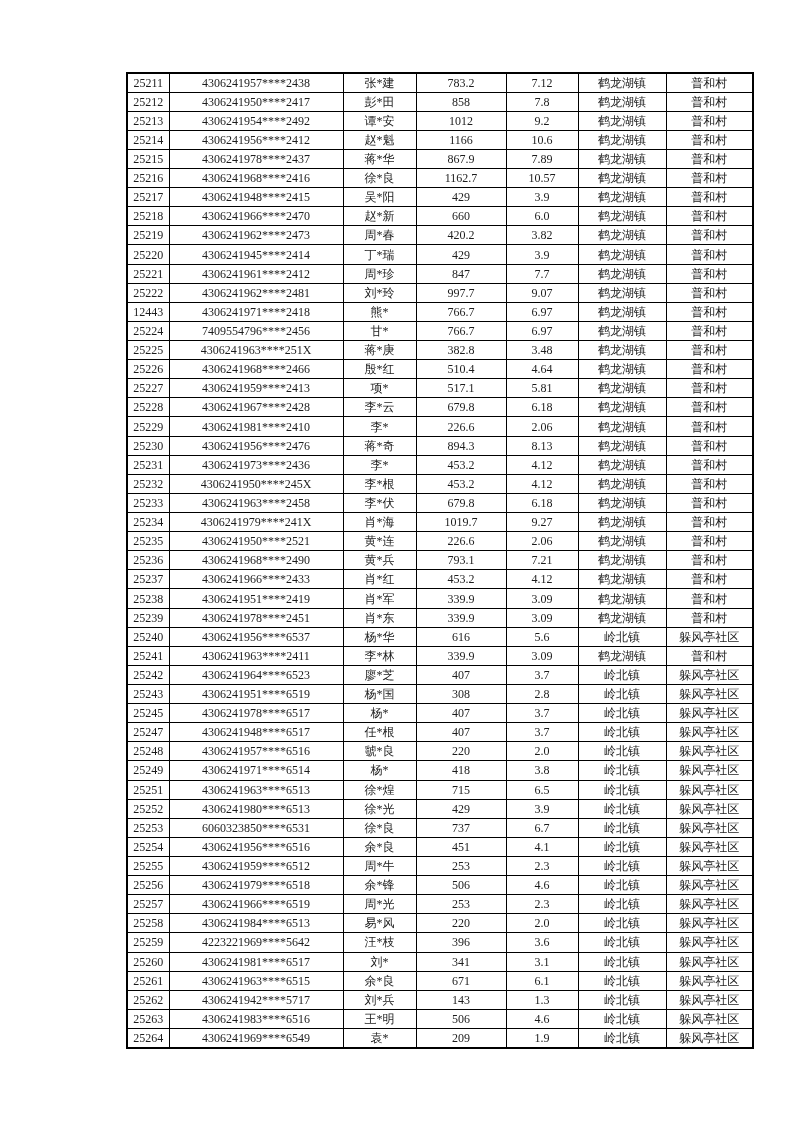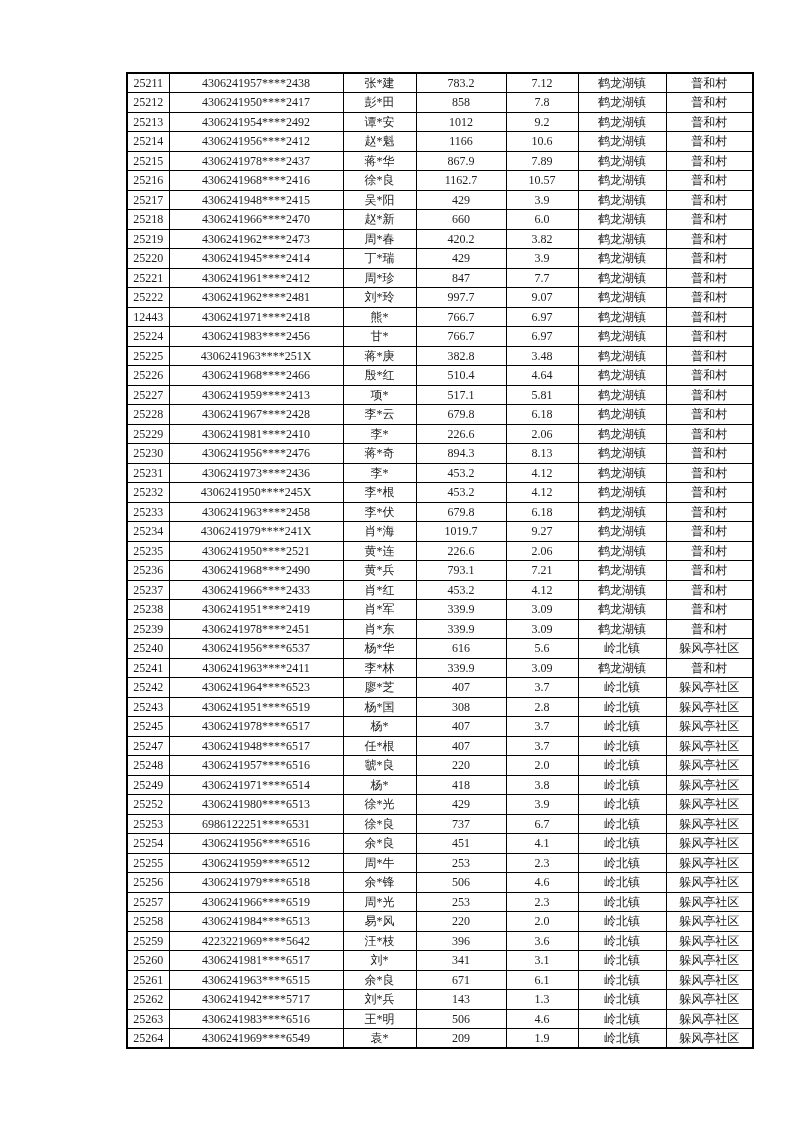--- a/index.html
+++ b/index.html
@@ -173,21 +173,21 @@
           <td>12443</td>
           <td>4306241971****2418</td>
           <td>熊*</td>
           <td>766.7</td>
           <td>6.97</td>
           <td>鹤龙湖镇</td>
           <td>普和村</td>
         </tr>
         <tr>
           <td>25224</td>
-          <td>4306241983****2456</td>
+          <td>7409554796****2456</td>
           <td>甘*</td>
           <td>766.7</td>
           <td>6.97</td>
           <td>鹤龙湖镇</td>
           <td>普和村</td>
         </tr>
         <tr>
           <td>25225</td>
           <td>4306241963****251X</td>
           <td>蒋*庚</td>
@@ -388,31 +388,40 @@
         <tr>
           <td>25249</td>
           <td>4306241971****6514</td>
           <td>杨*</td>
           <td>418</td>
           <td>3.8</td>
           <td>岭北镇</td>
           <td>躲风亭社区</td>
         </tr>
         <tr>
+          <td>25251</td>
+          <td>4306241963****6513</td>
+          <td>徐*煌</td>
+          <td>715</td>
+          <td>6.5</td>
+          <td>岭北镇</td>
+          <td>躲风亭社区</td>
+        </tr>
+        <tr>
           <td>25252</td>
           <td>4306241980****6513</td>
           <td>徐*光</td>
           <td>429</td>
           <td>3.9</td>
           <td>岭北镇</td>
           <td>躲风亭社区</td>
         </tr>
         <tr>
           <td>25253</td>
-          <td>6986122251****6531</td>
+          <td>6060323850****6531</td>
           <td>徐*良</td>
           <td>737</td>
           <td>6.7</td>
           <td>岭北镇</td>
           <td>躲风亭社区</td>
         </tr>
         <tr>
           <td>25254</td>
           <td>4306241956****6516</td>
           <td>余*良</td>

